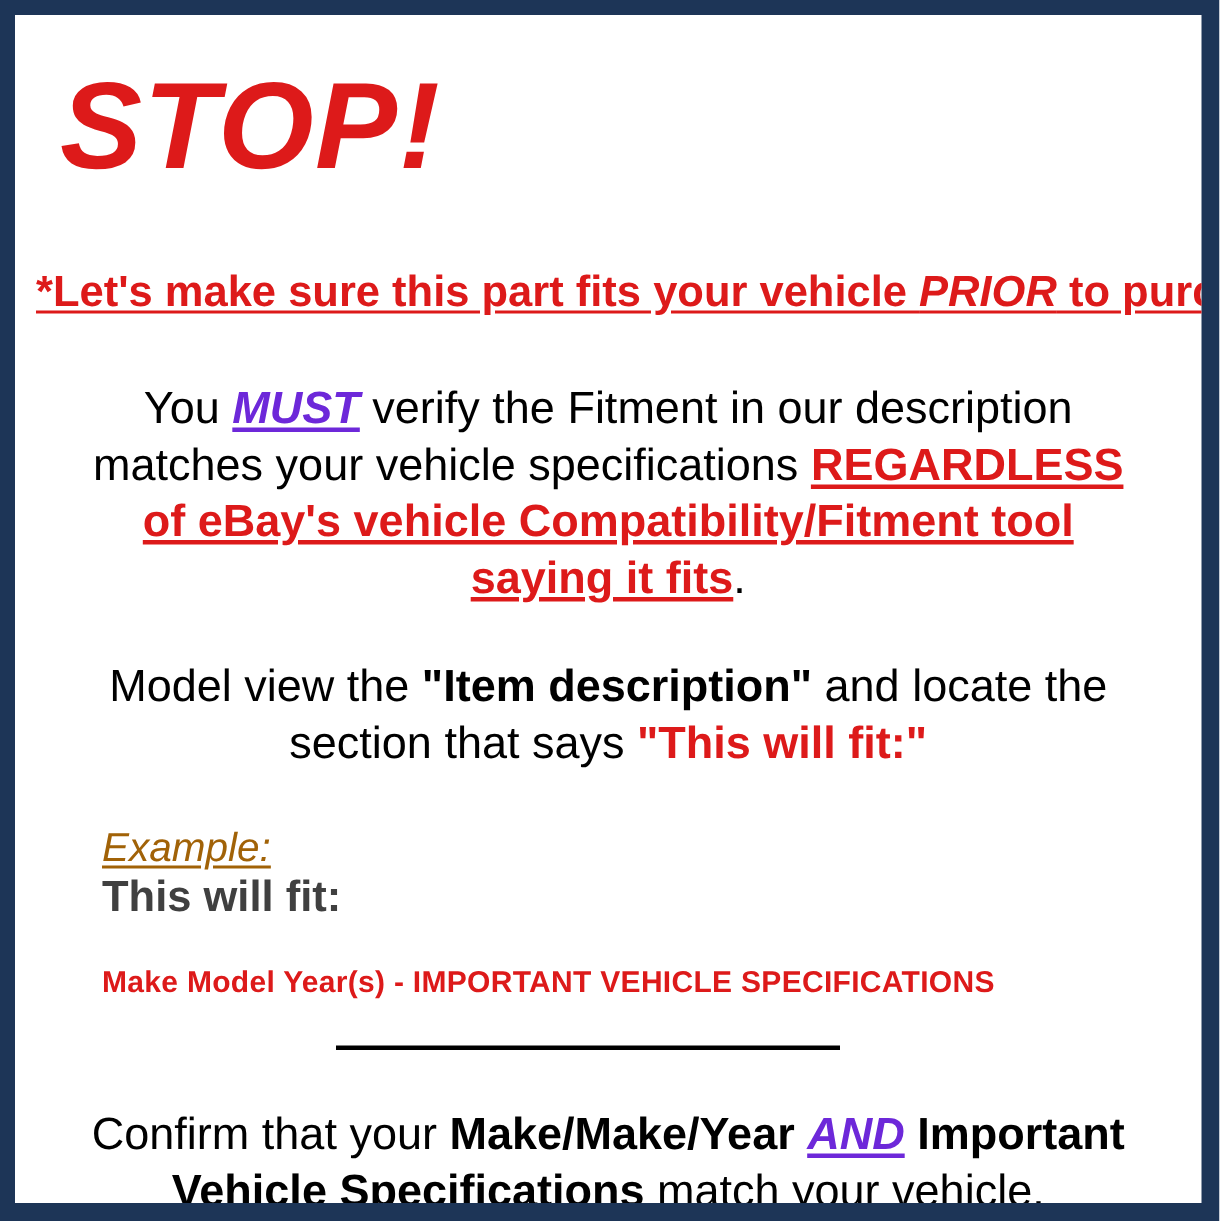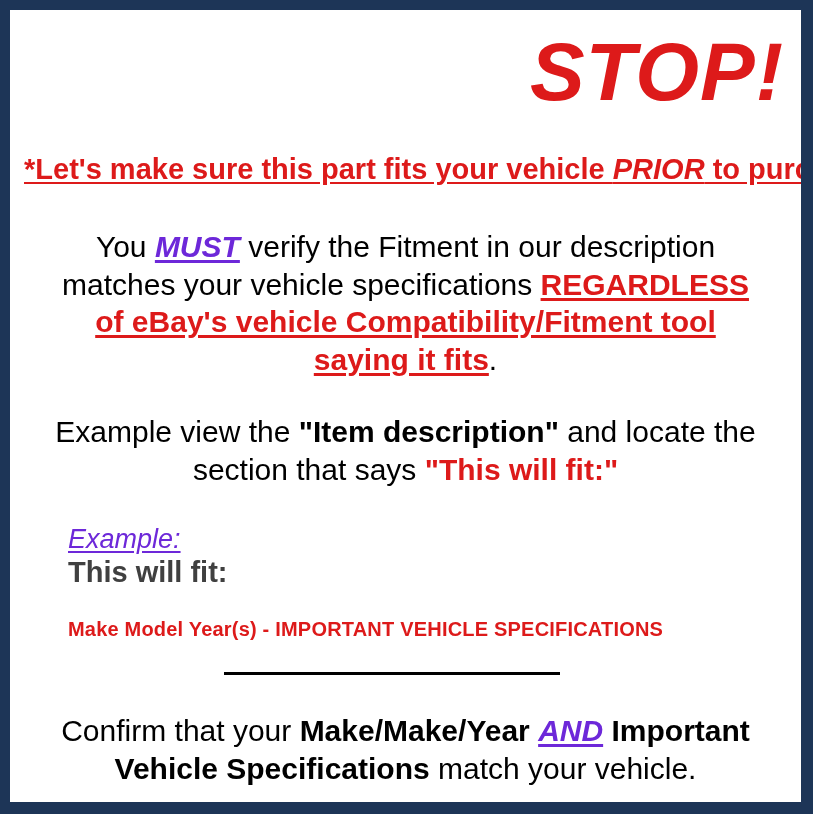--- a/index.html
+++ b/index.html
@@ -34,23 +34,23 @@
 
   
   .stop-title {
     font-family: "Liberation Sans", sans-serif;
     font-size: 82px;
     font-weight: bold;
     font-style: italic;
     color: #DD1A1A;
     letter-spacing: 1px;
     line-height: 1;
-    margin: 3px;
+    margin: 16px;
     padding-top: 18px;
-    text-align: right;
+    text-align: left;
   }
 
   
   .subtitle {
     font-family: "Liberation Sans Narrow", "Liberation Sans", sans-serif;
     font-size: 29px;
     font-weight: bold;
     color: #DD1A1A;
     text-decoration: underline;
     text-underline-offset: 3px;
@@ -94,21 +94,21 @@
   
   .example-block {
     text-align: left;
     padding-top: 36px;
     padding-left: 44px;
   }
   .example-label {
     font-family: "Liberation Sans", sans-serif;
     font-size: 27px;
     font-style: italic;
-    color: #6d28d9;
+    color: #a16207;
     text-decoration: underline;
     text-underline-offset: 3px;
     line-height: 1.1;
     margin: 0;
     display: inline-block;
   }
   .example-fit {
     font-family: "Liberation Sans Narrow", "Liberation Sans", sans-serif;
     font-size: 29px;
     font-weight: bold;
@@ -152,21 +152,21 @@
 
     <div class="subtitle">
       <span>*Let's make sure this part fits your vehicle </span><span class="i">PRIOR</span><span> to purchasing*</span>
     </div>
 
     <div class="para para-1">
       <span>You </span><span class="hl-red-bi-u">MUST</span><span> verify the Fitment in our description matches your vehicle specifications </span><span class="hl-red-u">REGARDLESS of eBay's vehicle Compatibility/Fitment tool saying it fits</span><span>.</span>
     </div>
 
     <div class="para para-2">
-      <span>Example view the </span><span class="hl-black-b">"Item description"</span><span> and locate the section that says </span><span class="hl-red-b">"This will fit:"</span>
+      <span>Model view the </span><span class="hl-black-b">"Item description"</span><span> and locate the section that says </span><span class="hl-red-b">"This will fit:"</span>
     </div>
 
     <div class="example-block">
       <div>
         <span class="example-label">Example:</span>
       </div>
       <div class="example-fit">This will fit:</div>
       <div class="example-spec">Make Model Year(s) - IMPORTANT VEHICLE SPECIFICATIONS</div>
     </div>
 

